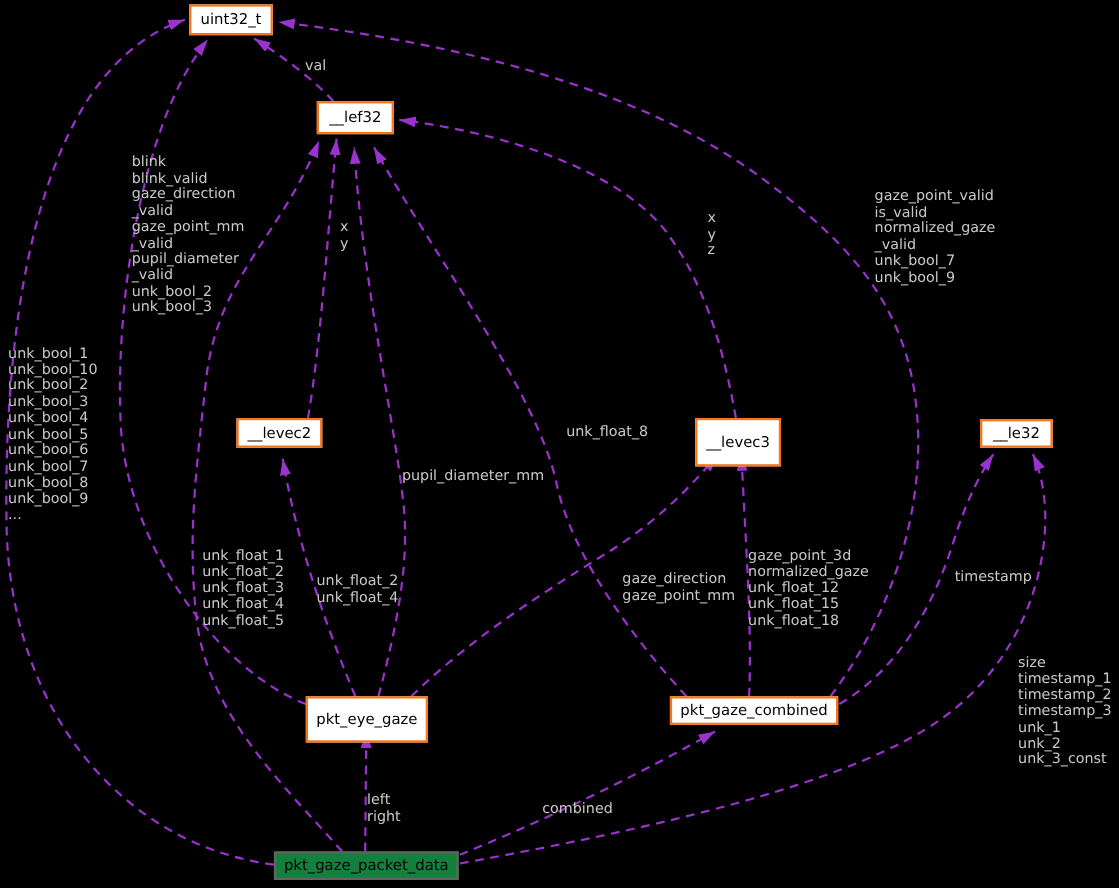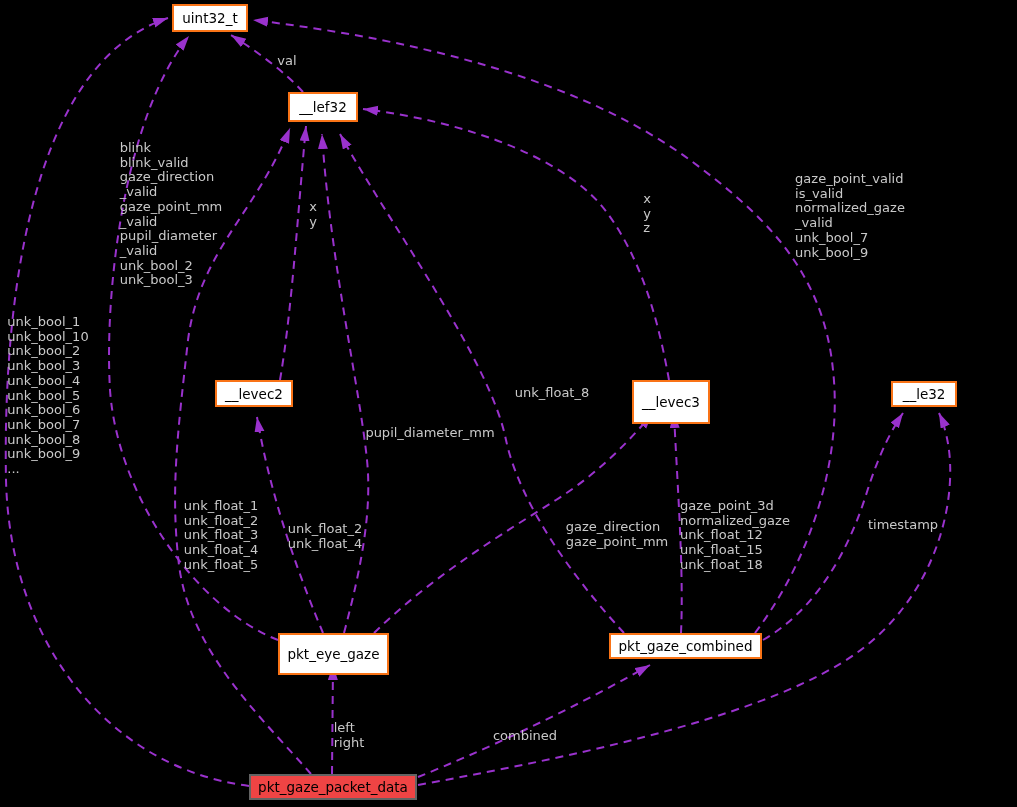--- a/index.html
+++ b/index.html
@@ -7,21 +7,21 @@
     position:relative;width:1017px;height:807px;background:#000;
     font-family:"DejaVu Sans","Liberation Sans",sans-serif;overflow:hidden;
   }
   #edges{position:absolute;left:0;top:0;width:1017px;height:807px;}
   .node{
     position:absolute;background:#ffffff;border:2px solid #f97316;
     box-sizing:border-box;color:#000;font-size:13.5px;
     display:flex;align-items:center;justify-content:center;
     white-space:nowrap;cursor:pointer;
   }
-  .node.hl{background:#ef4444;border-color:#636363;cursor:default;}
+  .node.hl{background:#15803d;border-color:#636363;cursor:default;}
   .elabel{
     position:absolute;color:#c9c9c9;font-size:13px;line-height:14.7px;
     text-align:left;white-space:pre-line;transform:translateX(-50%);
     pointer-events:none;
   }
 </style>
 </head>
 <body>
 
 <div id="canvas">
@@ -104,17 +104,24 @@
   <div class="elabel" style="left:325px;top:522px;">unk_float_2
 unk_float_4</div>
   <div class="elabel" style="left:617px;top:520px;">gaze_direction
 gaze_point_mm</div>
   <div class="elabel" style="left:735px;top:499px;">gaze_point_3d
 normalized_gaze
 unk_float_12
 unk_float_15
 unk_float_18</div>
   <div class="elabel" style="left:903px;top:518px;">timestamp</div>
+  <div class="elabel" style="left:968px;top:596px;">size
+timestamp_1
+timestamp_2
+timestamp_3
+unk_1
+unk_2
+unk_3_const</div>
   <div class="elabel" style="left:349px;top:721px;">left
 right</div>
   <div class="elabel" style="left:525px;top:729px;">combined</div>
 
 </div>
 
 </body></html>

